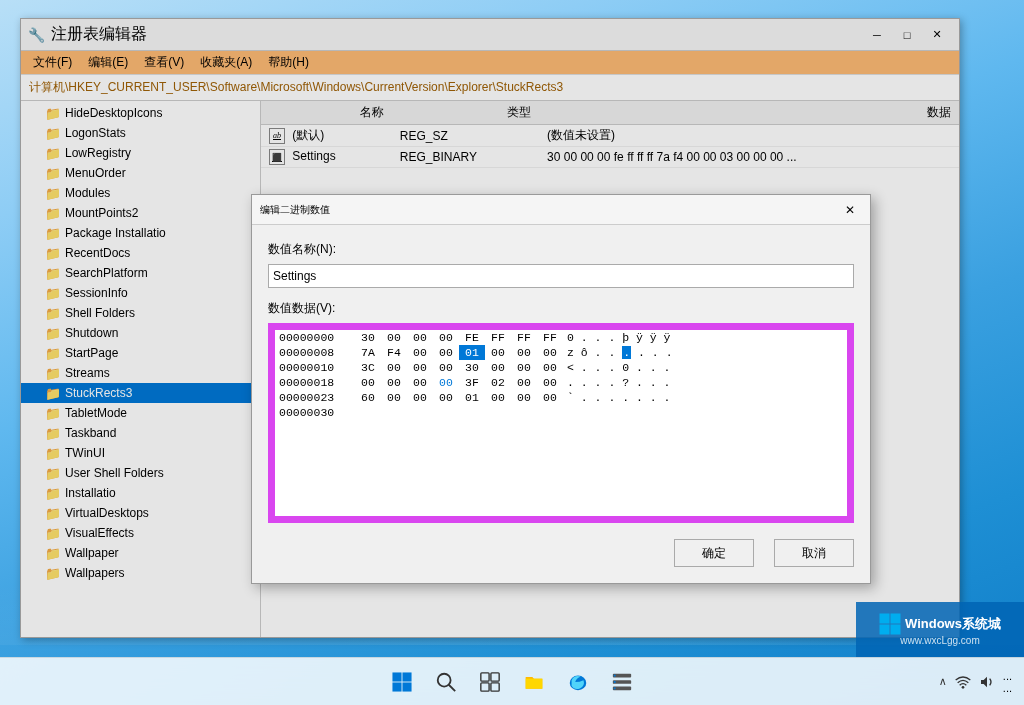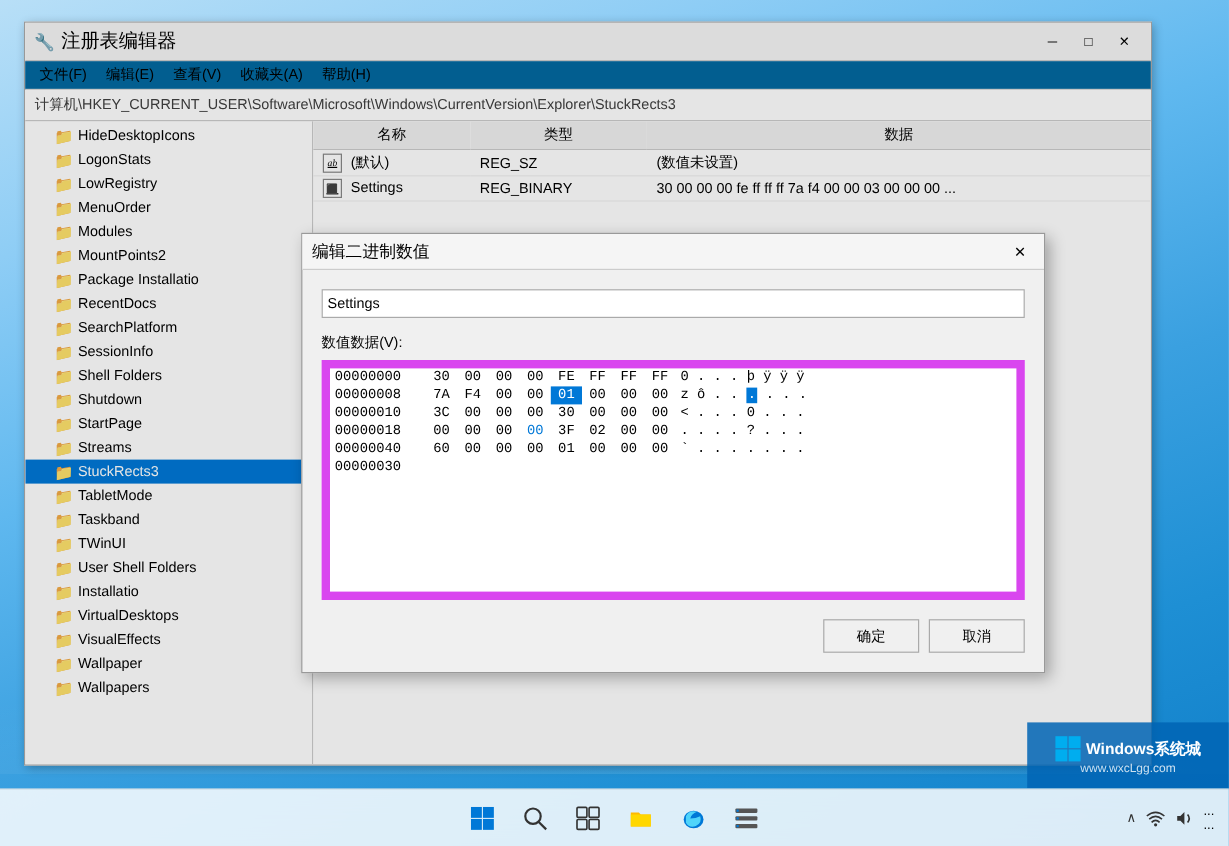--- a/index.html
+++ b/index.html
@@ -86,21 +86,21 @@
       cursor: pointer;
       font-size: 11px;
       display: flex;
       align-items: center;
       justify-content: center;
       color: #000;
     }
 
     .menu-bar {
       height: 24px;
-      background: #0369a1;
+      background: #fdba74;
       border-bottom: 1px solid #ddd;
       display: flex;
       align-items: center;
       padding: 0 4px;
     }
 
     .menu-item {
       padding: 2px 8px;
       cursor: pointer;
       font-size: 12px;
@@ -108,21 +108,21 @@
     }
 
     .address-bar {
       height: 26px;
       background: #fff;
       border-bottom: 1px solid #ccc;
       display: flex;
       align-items: center;
       padding: 0 8px;
       font-size: 12px;
-      color: #404040;
+      color: #a16207;
     }
 
     .main-content {
       flex: 1;
       display: flex;
       overflow: hidden;
     }
 
     
     .tree-panel {
@@ -172,21 +172,21 @@
 
     .data-table {
       width: 100%;
       border-collapse: collapse;
     }
 
     .data-table thead th {
       background: #f0f0f0;
       border-bottom: 1px solid #ccc;
       padding: 3px 8px;
-      text-align: center;
+      text-align: right;
       font-weight: normal;
       font-size: 12px;
       position: sticky;
       top: 0;
     }
 
     .data-table tbody td {
       padding: 2px 8px;
       font-size: 12px;
       border-bottom: 1px solid #f0f0f0;
@@ -233,21 +233,21 @@
       height: 30px;
       background: #f5f5f5;
       border-bottom: 1px solid #ccc;
       display: flex;
       align-items: center;
       padding: 0 8px;
     }
 
     .dialog-title-text {
       flex: 1;
-      font-size: 14px;
+      font-size: 10px;
       color: #000;
     }
 
     .dialog-close-btn {
       width: 24px;
       height: 20px;
       border: none;
       background: transparent;
       cursor: pointer;
       font-size: 12px;
@@ -317,21 +317,21 @@
     }
 
     .hex-ascii {
       color: #000;
       padding-left: 12px;
     }
 
     .dialog-buttons {
       display: flex;
       justify-content: flex-end;
-      gap: 8px;
+      gap: 20px;
     }
 
     .dialog-btn {
       width: 80px;
       height: 28px;
       border: 1px solid #aaa;
       background: #f0f0f0;
       cursor: pointer;
       font-size: 12px;
       display: flex;
@@ -604,20 +604,21 @@
     <div class="dialog-overlay">
       <div class="dialog">
 
         <div class="dialog-title-bar">
           <span class="dialog-title-text">编辑二进制数值</span>
           <button class="dialog-close-btn">✕</button>
         </div>
 
         <div class="dialog-body">
 
+          <div class="dialog-label">数值名称(N):</div>
           <input class="dialog-input" type="text" value="Settings" readonly="" style="">
 
           <div class="dialog-label">数值数据(V):</div>
 
           <div class="hex-grid">
             <table class="hex-table">
               <tbody>
 
                 <tr>
                   <td class="hex-offset">00000000</td>
@@ -666,21 +667,21 @@
                   <td class="hex-byte" style="color:#0078d7;">00</td>
                   <td class="hex-byte">3F</td>
                   <td class="hex-byte">02</td>
                   <td class="hex-byte">00</td>
                   <td class="hex-byte">00</td>
                   <td class="hex-ascii">. . . . ? . . .</td>
                 </tr>
 
 
                 <tr>
-                  <td class="hex-offset">00000040</td>
+                  <td class="hex-offset">00000023</td>
                   <td class="hex-byte">60</td>
                   <td class="hex-byte">00</td>
                   <td class="hex-byte">00</td>
                   <td class="hex-byte">00</td>
                   <td class="hex-byte">01</td>
                   <td class="hex-byte">00</td>
                   <td class="hex-byte">00</td>
                   <td class="hex-byte">00</td>
                   <td class="hex-ascii">` . . . . . . .</td>
                 </tr>

